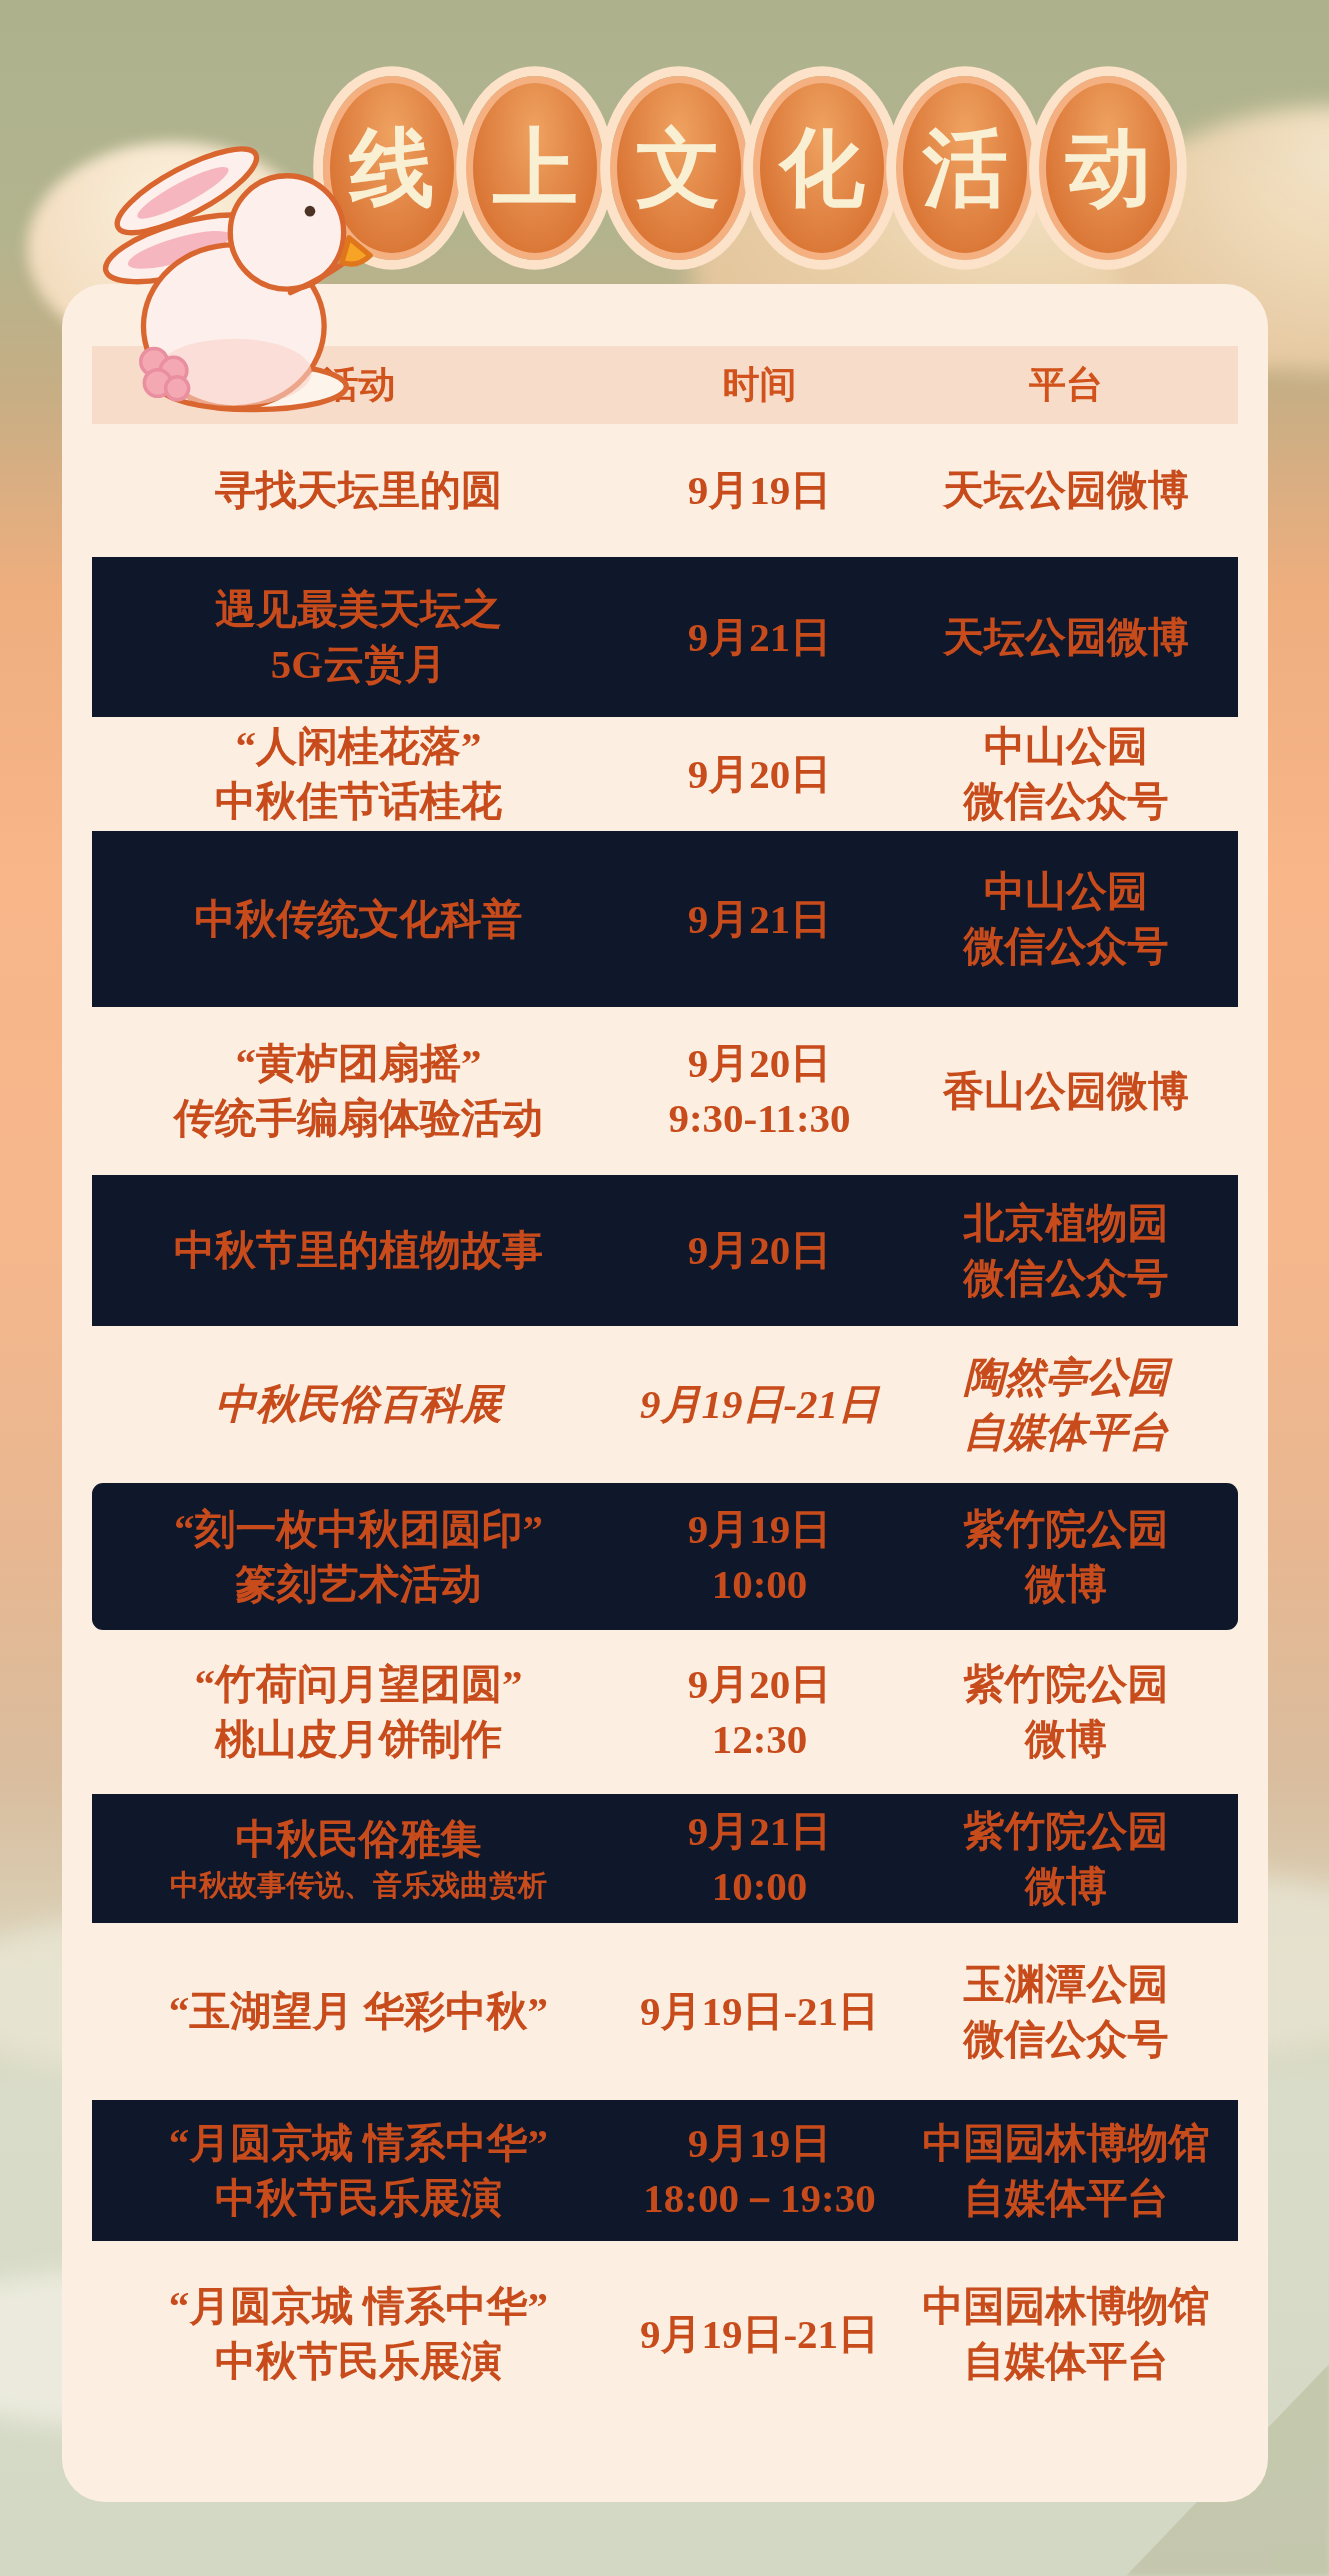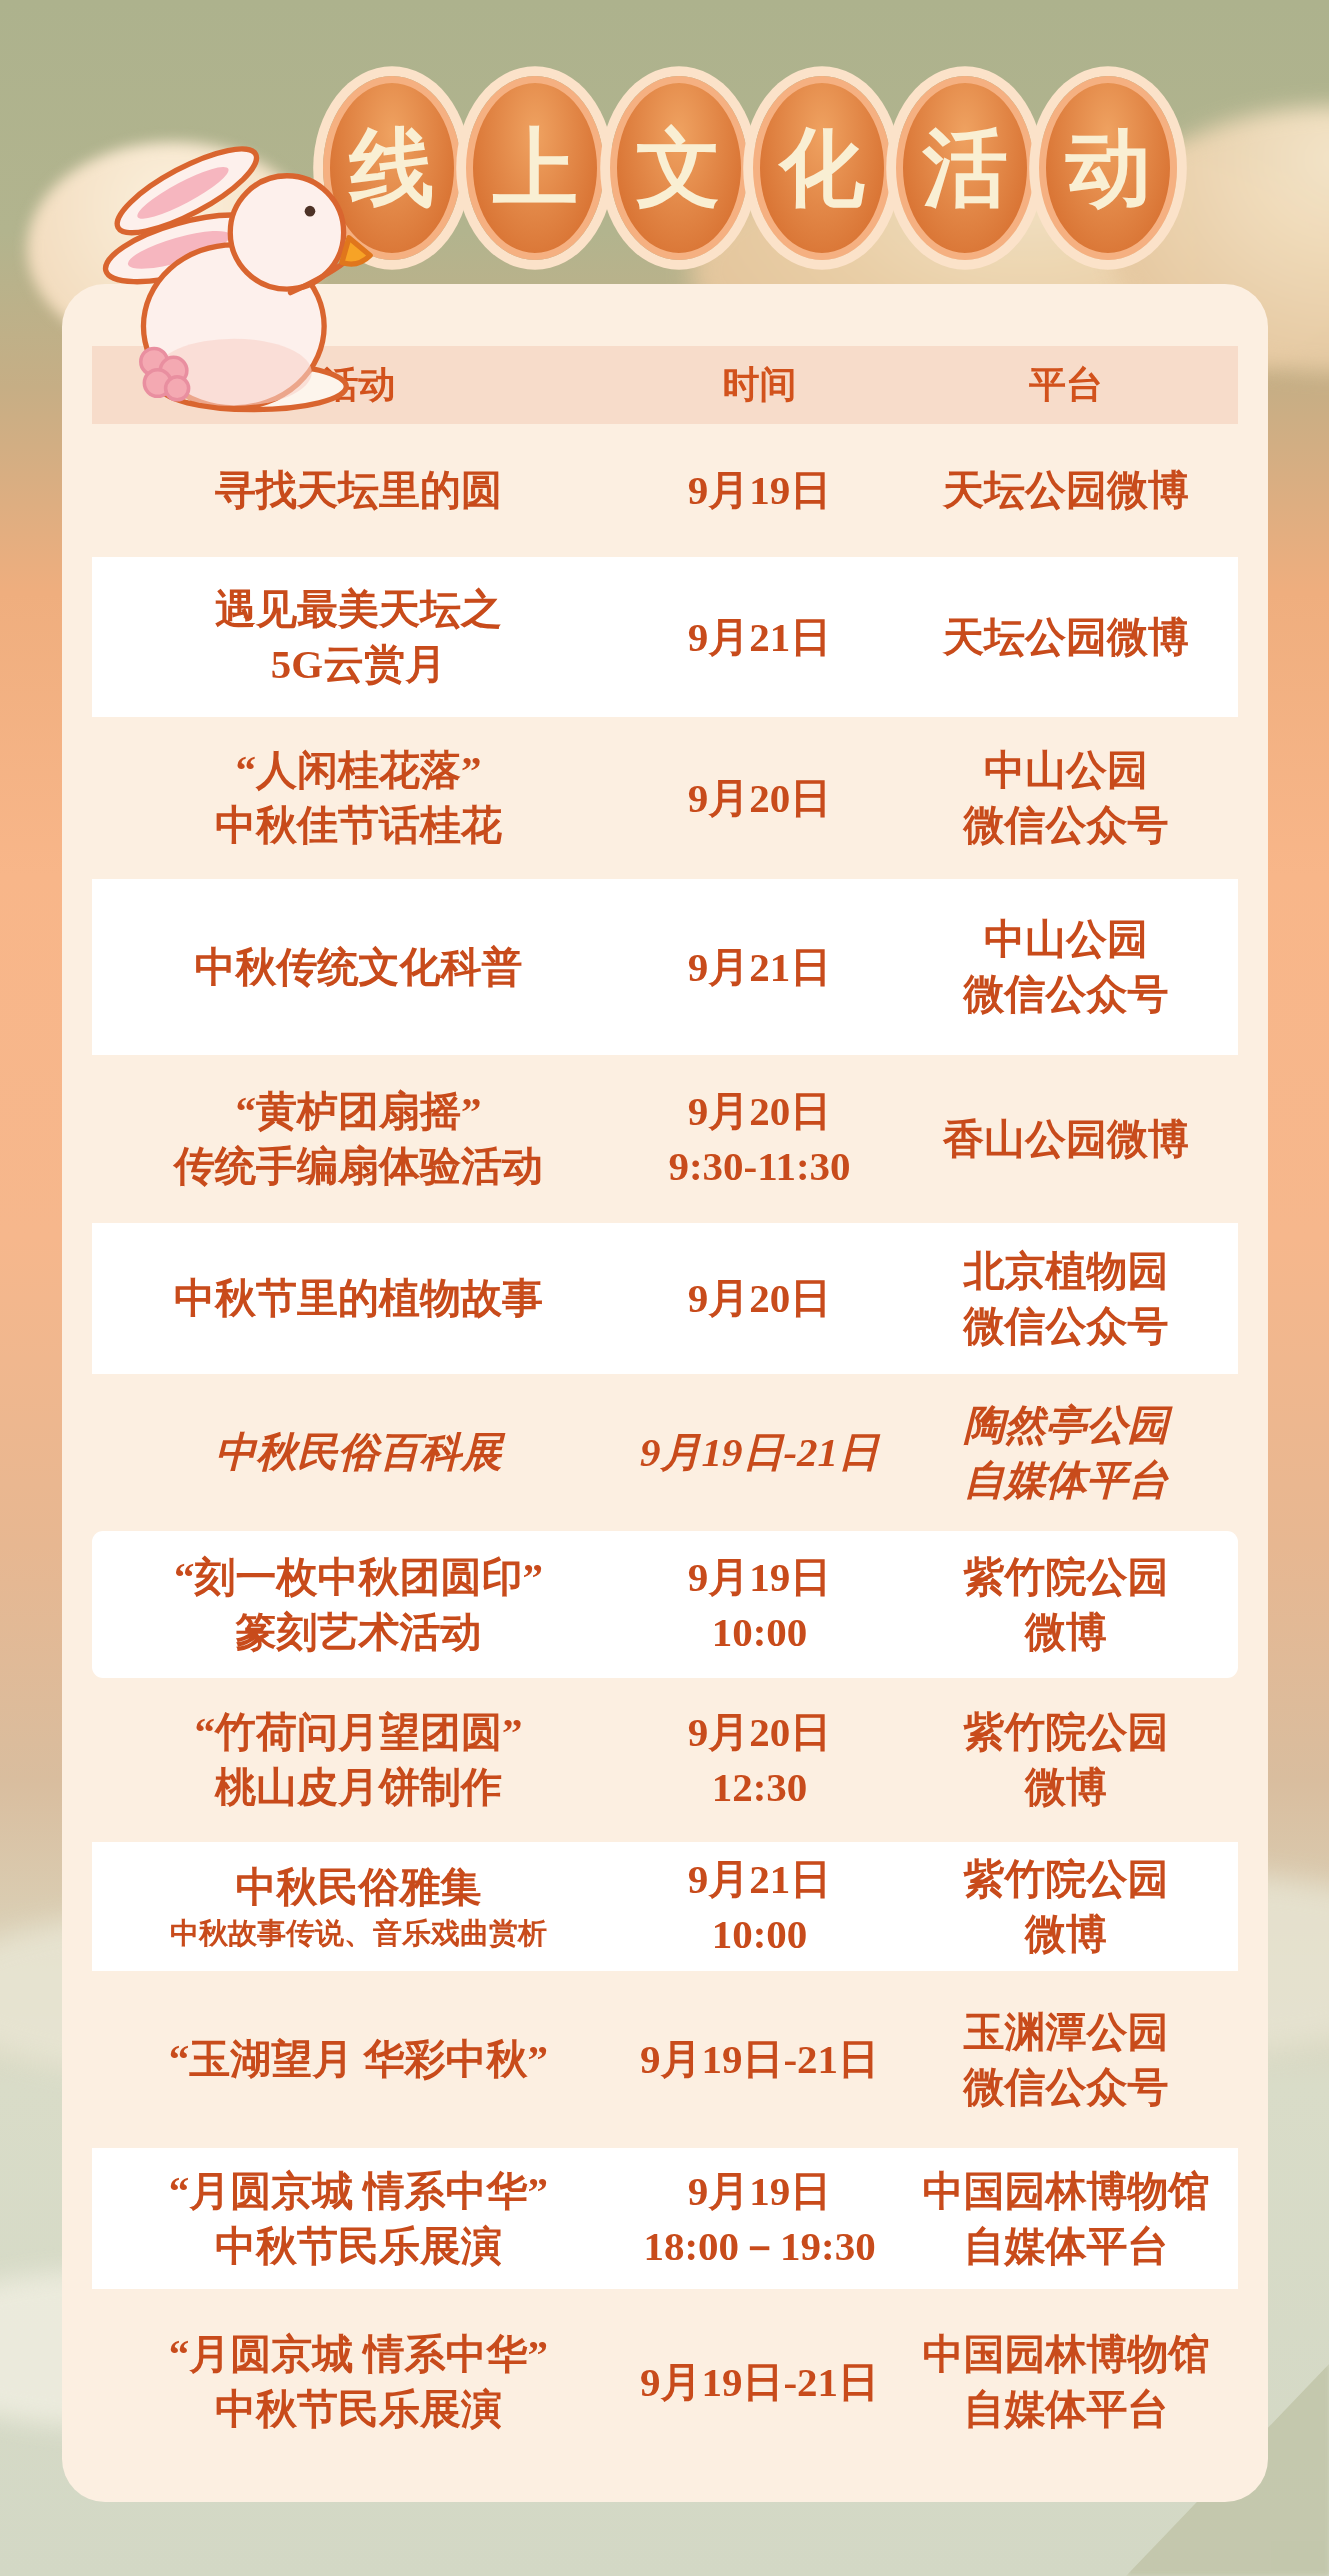--- a/index.html
+++ b/index.html
@@ -47,29 +47,29 @@
     position:absolute;left:62px;top:284px;width:1206px;height:2218px;
     background:#fcefe1;border-radius:43px;z-index:2;
     padding:62px 30px 0 30px;box-sizing:border-box;
   }
   .thead{
     height:78px;background:#f7dcca;display:flex;align-items:center;
     color:#d2521c;font-weight:bold;font-size:37px;
   }
   .hcell{text-align:center;}
   .table-row{display:flex;align-items:center;color:#c84b1b;font-weight:bold;font-size:41px;line-height:1.34;}
-  .table-row.pink{background:#ffffff;justify-content:space-between;}
+  .table-row.pink{background:#0f172a;}
   .cell{text-align:center;}
   .col-act{width:46.5%;}
   .col-time{width:23.5%;}
   .col-plat{width:30%;}
   .subline{font-size:29px;line-height:1.3;}
   .tbody .table-row:nth-of-type(1){height:133px;}
   .tbody .table-row:nth-of-type(2){height:160px;}
-  .tbody .table-row:nth-of-type(3){height:162px;}
+  .tbody .table-row:nth-of-type(3){height:114px;}
   .tbody .table-row:nth-of-type(4){height:176px;}
   .tbody .table-row:nth-of-type(5){height:168px;}
   .tbody .table-row:nth-of-type(6){height:151px;}
   .tbody .table-row:nth-of-type(7){height:157px;font-style:italic;}
   .tbody .table-row:nth-of-type(8){height:147px;border-radius:11px;}
   .tbody .table-row:nth-of-type(9){height:164px;}
   .tbody .table-row:nth-of-type(10){height:129px;}
   .tbody .table-row:nth-of-type(11){height:177px;}
   .tbody .table-row:nth-of-type(12){height:141px;}
   .tbody .table-row:nth-of-type(13){height:186px;}

